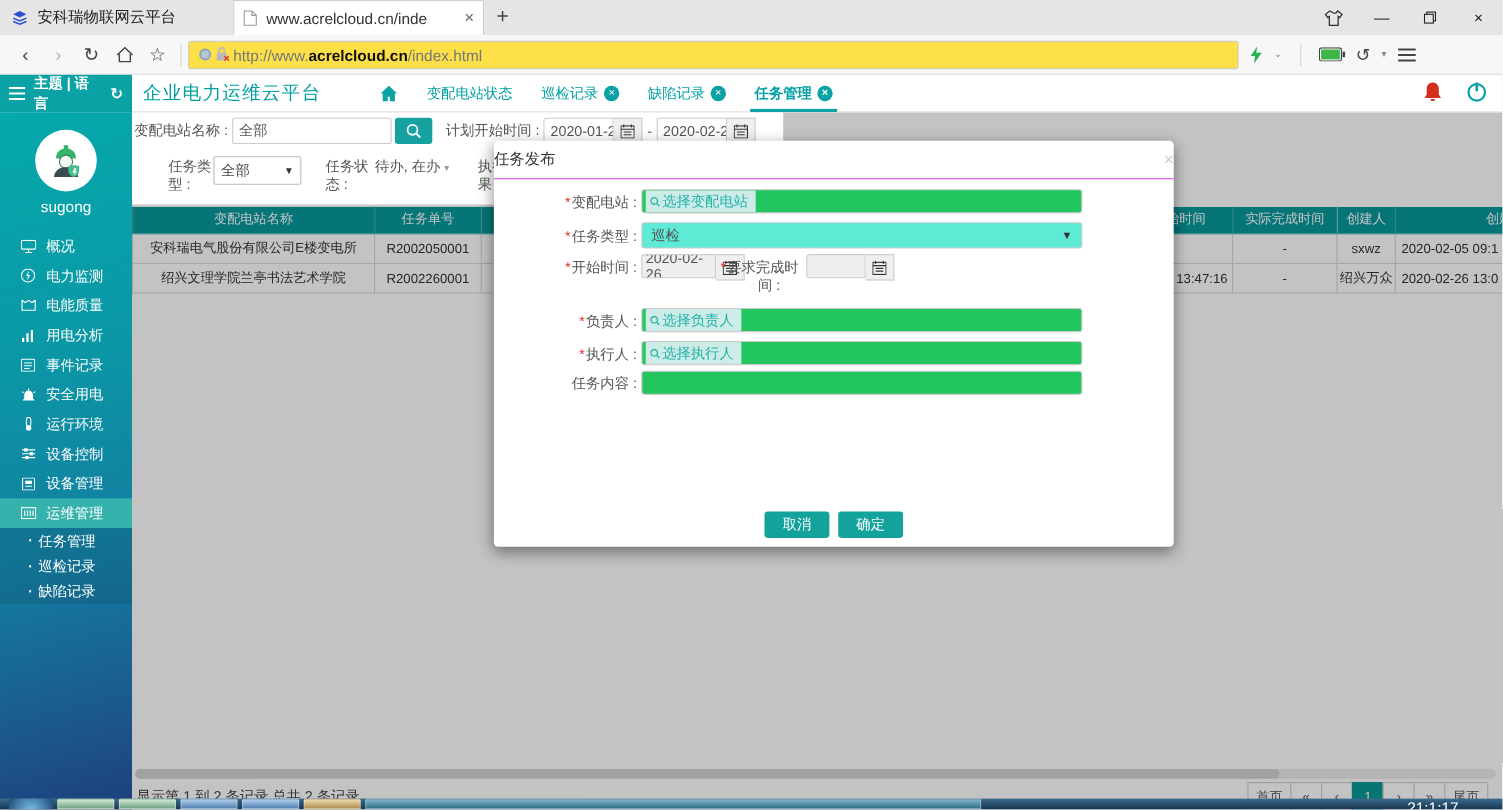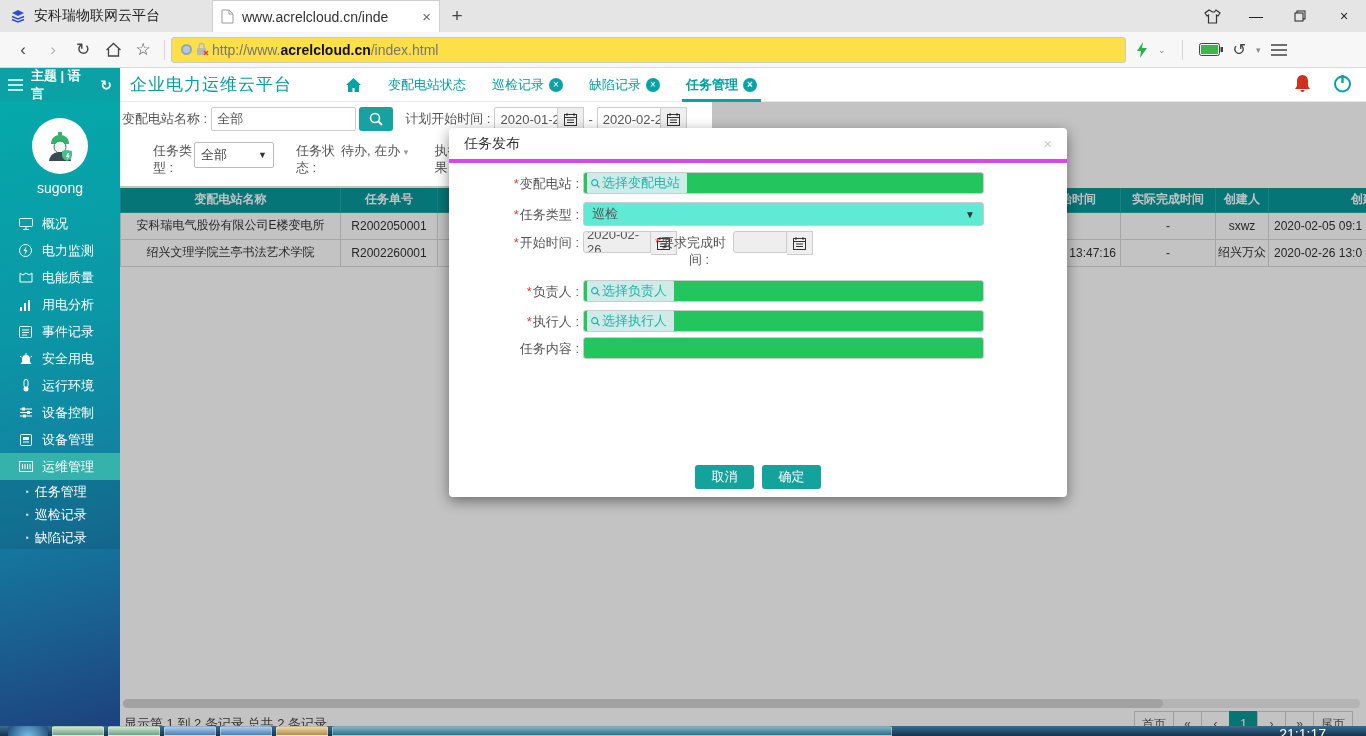--- a/index.html
+++ b/index.html
@@ -52,32 +52,32 @@
 .frow1{position:absolute;left:2px;top:5px;height:24px;display:flex;align-items:center}
 .inp{height:24px;border:1px solid #ccc;border-radius:2px;background:#fff;font-size:13px;color:#555;padding:0 5px;display:flex;align-items:center;overflow:hidden;white-space:nowrap}
 .search-btn{width:34px;height:24px;background:#18a1a1;border:none;border-radius:3px;margin-left:3px;display:flex;align-items:center;justify-content:center}
 .cal-btn{width:26px;height:24px;background:#efefef;border:1px solid #ccc;border-left:none;display:flex;align-items:center;justify-content:center}
 .lbl2{display:inline-block;text-align:left;line-height:17px;font-size:13px;color:#555}
 .frow2{position:absolute;left:33px;top:40px;display:flex;align-items:flex-start}
 .sel{height:26px;border:1px solid #bbb;border-radius:2px;background:#fff;display:flex;align-items:center;justify-content:space-between;font-size:13px;color:#444;padding:0 6px}
 .sel .car{font-size:9px;color:#333}
 
 .dtable{position:absolute;left:0;top:86px;width:1313px;border-collapse:collapse;z-index:1;table-layout:fixed}
-.dtable th{background:#089a9e;color:#fff;font-size:12px;font-weight:bold;height:24px;border:1px solid #27a9a9;border-top:none;white-space:nowrap;overflow:hidden}
+.dtable th{background:#089a9e;color:#fff;font-size:12px;font-weight:normal;height:24px;border:1px solid #27a9a9;border-top:none;white-space:nowrap;overflow:hidden}
 .dtable td{height:27px;border:1px solid #d9d9d9;font-size:12px;color:#333;text-align:center;white-space:nowrap;overflow:hidden;background:#fff}
 
 .hscroll{position:absolute;left:3px;top:597px;width:1237px;height:9px;background:#ececec;border-radius:5px;z-index:1}
 .hscroll .thumb{position:absolute;left:0;top:0;height:9px;width:1040px;background:#d4d4d4;border-radius:5px}
 .records{position:absolute;left:4px;top:613px;font-size:13px;color:#444;z-index:1}
 .pager{position:absolute;left:1015px;top:609px;display:flex;z-index:1}
 .pbtn{min-width:29px;height:26px;border:1px solid #cfcfcf;background:#fff;display:flex;align-items:center;justify-content:center;font-size:12px;color:#555;padding:0 7px;margin-left:-1px}
 .pbtn.active{background:#0a9a96;color:#fff;border-color:#0a9a96}
 
 .modal{position:absolute;left:449px;top:128px;width:618px;height:369px;background:#fff;z-index:20;border-radius:4px;box-shadow:0 4px 14px rgba(0,0,0,.45);font-size:13px}
-.modal-hd{height:35px;border-bottom:4px solid #d946ef;display:flex;align-items:center;padding:0 15px;color:#333;font-size:14px}
+.modal-hd{height:35px;border-bottom:1px solid #d946ef;display:flex;align-items:center;padding:0 0;color:#333;font-size:14px}
 .modal-x{margin-left:auto;color:#c8c8c8;font-size:15px}
 .m-label{position:absolute;width:126px;text-align:right;color:#555;line-height:17px}
 .star{color:#e53935;margin-right:1px}
 .m-inp{position:absolute;height:22px;border:1px solid #ccc;border-radius:3px;background:#22c55e;display:flex;align-items:center;padding:0 3px;font-size:13px;overflow:hidden}
 .chip{display:flex;align-items:center;gap:2px;background:#cdebe7;color:#23b3a9;padding:1px 7px 1px 4px;font-size:13px;border-radius:1px;white-space:nowrap}
 .m-sel{position:absolute;height:24px;border:1px solid #ccc;border-radius:3px;background:#5eead4;display:flex;align-items:center;justify-content:space-between;padding:0 8px;color:#555}
 .m-date{background:#eee;color:#555}
 .m-btn{position:absolute;width:59px;height:24px;border:none;border-radius:3px;background:#14a29c;color:#fff;font-size:13px}
 
 .taskbar{position:absolute;left:0;top:726px;width:1366px;height:10px;background:linear-gradient(#3a6b8e,#16344e);z-index:30;display:flex;align-items:flex-start}

